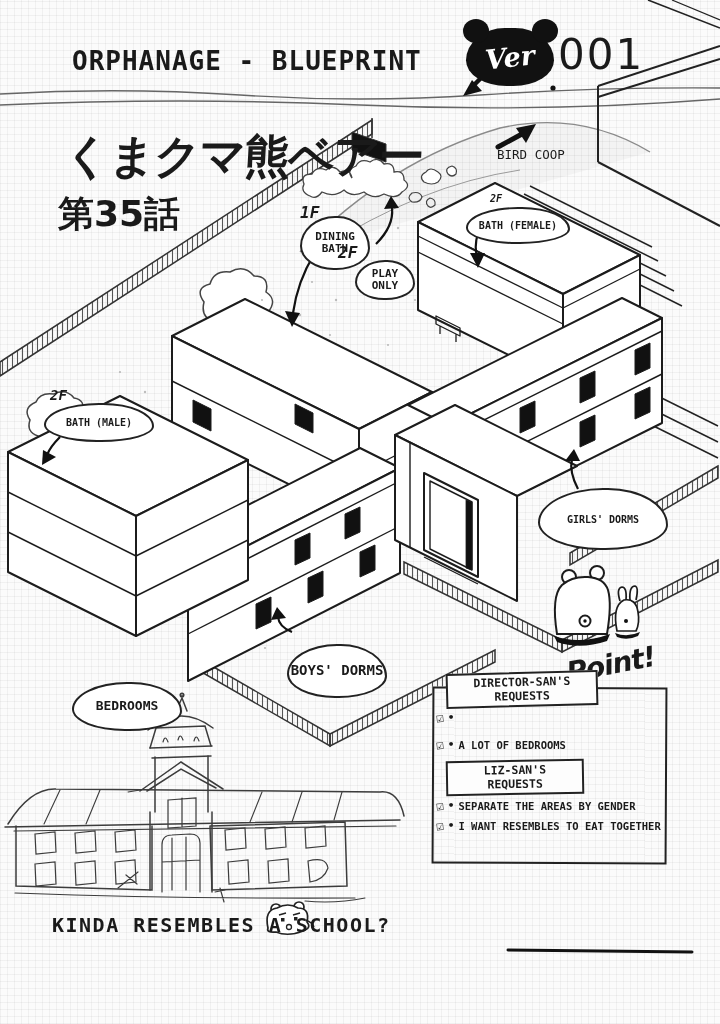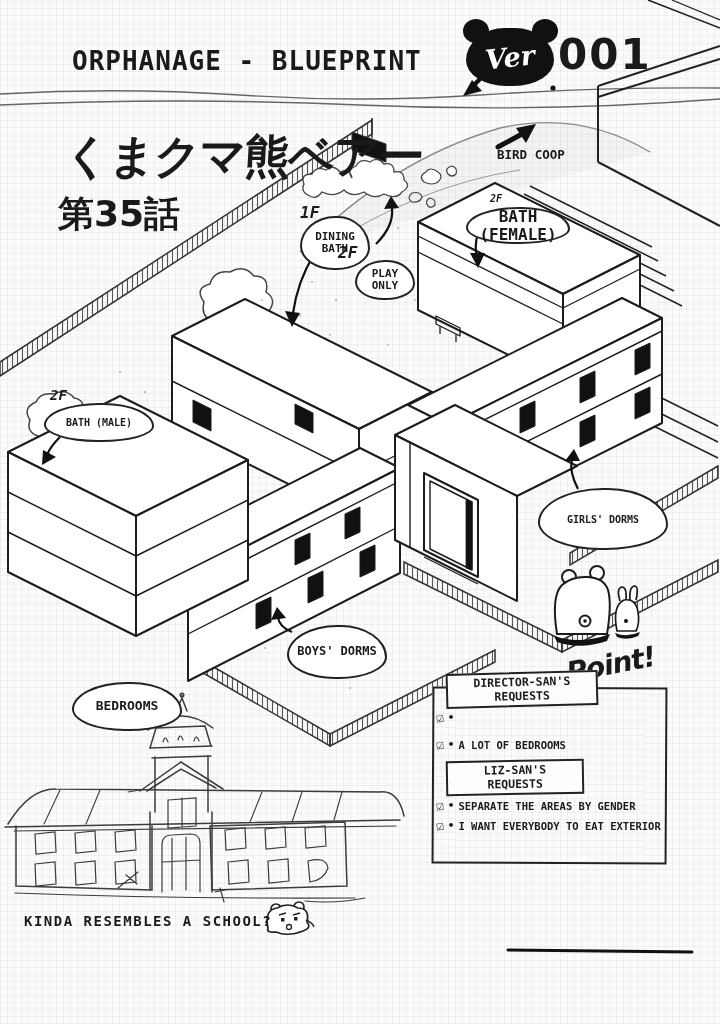--- a/index.html
+++ b/index.html
@@ -22,48 +22,48 @@
   }
   .ver-badge{left:466px;top:28px;width:88px;height:58px;background:#111;
     border-radius:46% 46% 48% 48%/58% 58% 46% 46%;z-index:2;
     display:flex;align-items:center;justify-content:center}
   .ver-badge::before,.ver-badge::after{content:"";position:absolute;width:26px;height:24px;
     background:#111;border-radius:50%;top:-9px}
   .ver-badge::before{left:-3px}
   .ver-badge::after{right:-4px}
   .ver-text{color:#fff;font-family:"DejaVu Serif","Liberation Serif",serif;
     font-style:italic;font-weight:bold;font-size:27px;transform:rotate(-6deg)}
-  .ver-number{left:558px;top:30px;font-size:42px;font-weight:bold;z-index:2;
+  .ver-number{left:558px;top:30px;font-size:42px;font-weight:normal;z-index:2;
     font-family:"DejaVu Sans","Liberation Sans",sans-serif;letter-spacing:2px}
   .series-title{left:64px;top:126px;font-size:46px;font-weight:900;z-index:2;
     font-family:"DejaVu Sans","Liberation Sans",sans-serif;letter-spacing:-2px;
     transform:skewX(-3deg);white-space:nowrap}
   .episode{left:58px;top:190px;font-size:36px;font-weight:700;z-index:2;
     font-family:"DejaVu Sans","Liberation Sans",sans-serif}
 
   .bubble{position:absolute;background:#fff;border:2px solid #222;z-index:3;
     display:flex;align-items:center;justify-content:center;text-align:center;
     font-weight:bold;line-height:1.1;
     border-radius:52% 48% 50% 50%/58% 62% 42% 46%}
   .floor-tag{position:absolute;font-weight:bold;z-index:3;font-style:italic}
-  .plain-label{position:absolute;font-weight:bold;z-index:3;white-space:nowrap}
+  .plain-label{position:absolute;font-weight:normal;z-index:3;white-space:nowrap}
 
   .notes-panel{left:432px;top:687px;width:231px;height:173px;border:2px solid #222;
     z-index:4;transform:rotate(0.3deg)}
   .point-label{left:566px;top:648px;z-index:5;font-size:28px;font-weight:900;
     font-style:italic;font-family:"DejaVu Sans","Liberation Sans",sans-serif;
     transform:rotate(-11deg);letter-spacing:-1px}
   .req-heading{position:absolute;background:#fdfdfd;border:2px solid #222;z-index:5;
     text-align:center;font-weight:bold;font-size:11.5px;line-height:1.15;
     display:flex;flex-direction:column;justify-content:center}
   .req-row{position:absolute;display:flex;gap:4px;z-index:5;font-size:10.5px;
     font-weight:bold;line-height:1.15;align-items:flex-start;width:230px}
   .cb{font-size:13px;line-height:1;transform:rotate(-6deg);margin-top:-1px}
   .bullet{font-size:11px}
-  .caption{left:24px;top:913px;font-size:14px;font-weight:bold;letter-spacing:1.5px;
+  .caption{left:52px;top:913px;font-size:20px;font-weight:bold;letter-spacing:1.5px;
     z-index:3;white-space:nowrap}
 </style>
 </head>
 <body class="grid-bg">
 
 <svg class="blueprint-svg" width="720" height="1024" viewBox="0 0 720 1024">
   <defs>
     <pattern id="hatch" width="5" height="5" patternUnits="userSpaceOnUse">
       <line x1="2.5" y1="0" x2="2.5" y2="5" stroke="#555" stroke-width="1.1"></line>
     </pattern>
@@ -330,34 +330,34 @@
 <div class="bubble" style="left:300px;top:216px;width:66px;height:50px;font-size:11px">
   <span><span>DINING</span><br><span>BATH</span></span>
 </div>
 
 <div class="floor-tag" style="left:338px;top:243px;font-size:16px">2F</div>
 <div class="bubble" style="left:355px;top:260px;width:56px;height:36px;font-size:11px">
   <span><span>PLAY</span><br><span>ONLY</span></span>
 </div>
 
 <div class="floor-tag" style="left:490px;top:193px;font-size:10px">2F</div>
-<div class="bubble" style="left:466px;top:207px;width:100px;height:33px;font-size:16px">
+<div class="bubble" style="left:466px;top:207px;width:100px;height:33px;font-size:10px">
   <span>BATH (FEMALE)</span>
 </div>
 
 <div class="floor-tag" style="left:50px;top:387px;font-size:14px">2F</div>
 <div class="bubble" style="left:44px;top:403px;width:106px;height:35px;font-size:10px">
   <span>BATH (MALE)</span>
 </div>
 
 <div class="bubble" style="left:538px;top:488px;width:126px;height:58px;font-size:10px">
   <span>GIRLS' DORMS</span>
 </div>
 
-<div class="bubble" style="left:287px;top:625px;width:96px;height:50px;font-size:12px">
+<div class="bubble" style="left:287px;top:644px;width:96px;height:50px;font-size:14px">
   <span>BOYS' DORMS</span>
 </div>
 
 <div class="bubble" style="left:72px;top:682px;width:106px;height:45px;font-size:13px">
   <span>BEDROOMS</span>
 </div>
 
 <div class="abs notes-panel grid-bg"></div>
 <div class="abs point-label">Point!</div>
 
@@ -382,16 +382,16 @@
 </div>
 
 <div class="req-row" style="left:436px;top:800px">
   <span class="cb">☑</span>
   <span class="bullet">•</span>
   <span>SEPARATE THE AREAS BY GENDER</span>
 </div>
 <div class="req-row" style="left:436px;top:820px">
   <span class="cb">☑</span>
   <span class="bullet">•</span>
-  <span>I WANT EVERYBODY TO EAT EXTERIOR</span>
+  <span>I WANT RESEMBLES TO EAT TOGETHER</span>
 </div>
 
 <div class="abs caption">KINDA RESEMBLES A SCHOOL?</div>
 
 </body></html>

